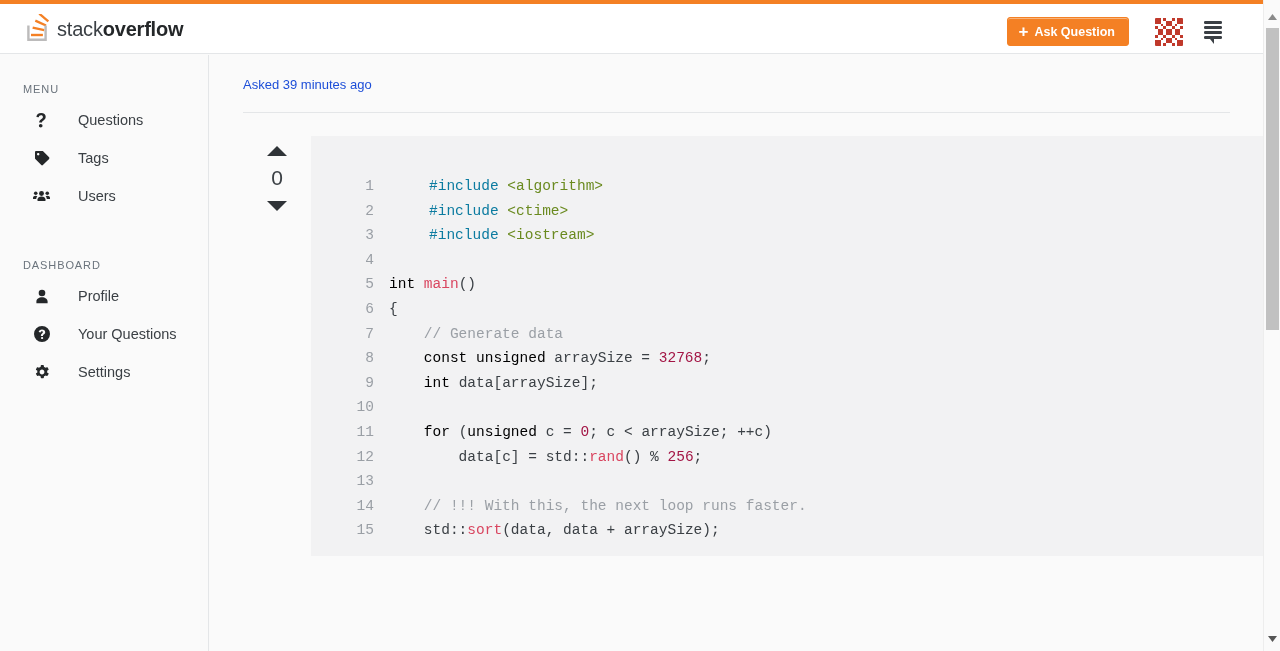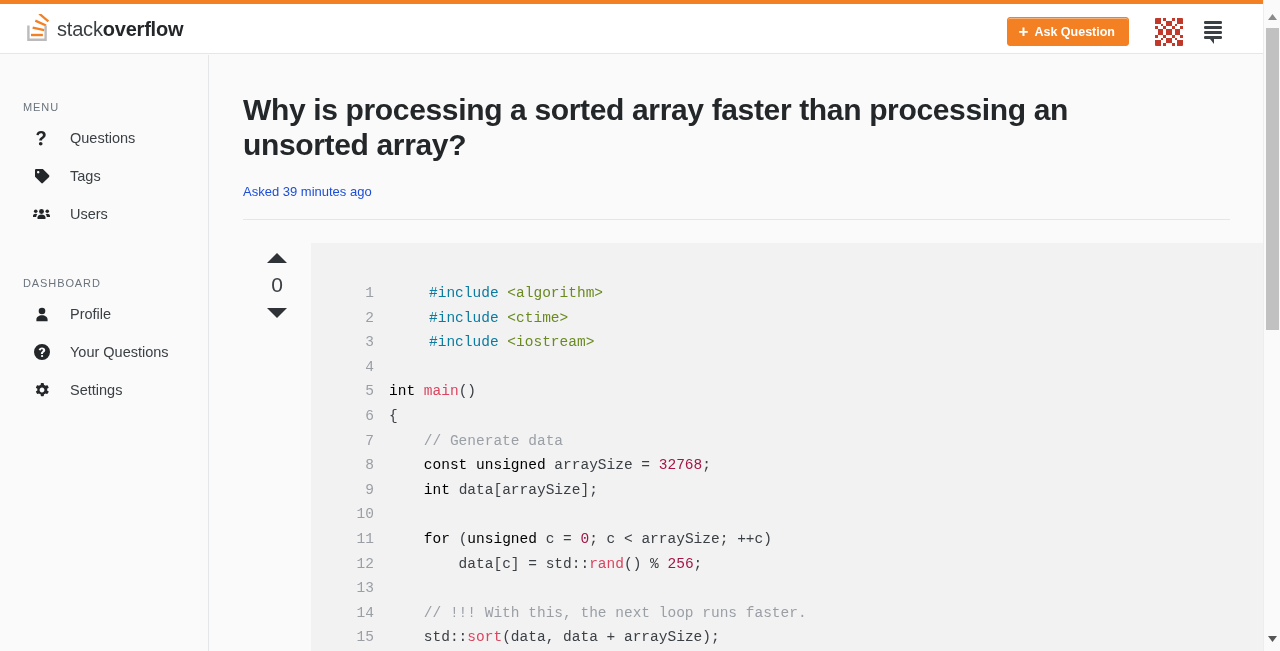--- a/index.html
+++ b/index.html
@@ -53,29 +53,29 @@
   }
   .inbox-icon {
     position:absolute; right:38px; top:15px;
     width:24px; height:26px; cursor:pointer; display:block;
   }
 
   
   .sidebar {
     position:absolute; top:55px; left:0; width:209px; height:596px;
     background:#fafafa; border-right:1px solid #e4e6e8;
-    padding-top:46px;
+    padding-top:28px;
   }
   .nav-heading {
     font-size:11px; color:#6a737c; letter-spacing:.9px;
     font-weight:400; padding-left:23px; margin-bottom:12px;
     text-transform:uppercase;
   }
   .nav-item {
-    display:flex; align-items:center; gap:20px;
+    display:flex; align-items:center; gap:28px;
     height:26px; padding-left:33px; margin-bottom:12px;
     color:#3b4045; font-size:14.5px; cursor:pointer;
     text-decoration:none;
   }
   .nav-item .ic {
     width:17px; height:17px; flex:0 0 17px;
     display:flex; align-items:center; justify-content:center;
     color:#242729;
   }
   .nav-item .ic svg { display:block; }
@@ -299,21 +299,20 @@
       <svg width="16" height="16" viewBox="0 0 16 16">
           <path fill="#242729" d="M14.3 9.2l-1.2-.7c.1-.3.1-.6.1-.9s0-.6-.1-.9l1.2-.7c.3-.2.4-.5.3-.8l-.9-1.6c-.2-.3-.5-.4-.8-.3l-1.3.5c-.5-.4-1-.7-1.6-.9l-.2-1.4c0-.3-.3-.5-.6-.5H7.4c-.3 0-.6.2-.6.5l-.2 1.4c-.6.2-1.1.5-1.6.9l-1.3-.5c-.3-.1-.6 0-.8.3l-.9 1.6c-.2.3-.1.6.2.8l1.2.7c-.1.3-.1.6-.1.9s0 .6.1.9l-1.2.7c-.3.2-.4.5-.2.8l.9 1.6c.2.3.5.4.8.3l1.3-.5c.5.4 1 .7 1.6.9l.2 1.4c0 .3.3.5.6.5h1.8c.3 0 .6-.2.6-.5l.2-1.4c.6-.2 1.1-.5 1.6-.9l1.3.5c.3.1.6 0 .8-.3l.9-1.6c.2-.3.1-.6-.2-.8zM8 10.4c-1.3 0-2.4-1.1-2.4-2.4S6.7 5.6 8 5.6s2.4 1.1 2.4 2.4-1.1 2.4-2.4 2.4z"></path>
         </svg>
     </span>
     <span>Settings</span>
   </a>
 </nav>
 
 <div class="main">
 
-  <h1 class="q-title">Why is processing a sorted array faster than processing an unsorted array?</h1>
   <div class="q-meta">Asked 39 minutes ago</div>
   <div class="divider"></div>
 
   <div class="post">
 
     <div class="votes">
       <span class="vote-arrow">
         <svg width="24" height="13" viewBox="0 0 24 13">
             <path fill="#2f3337" d="M2 12 L12 2 L22 12 Z"></path>
           </svg>

